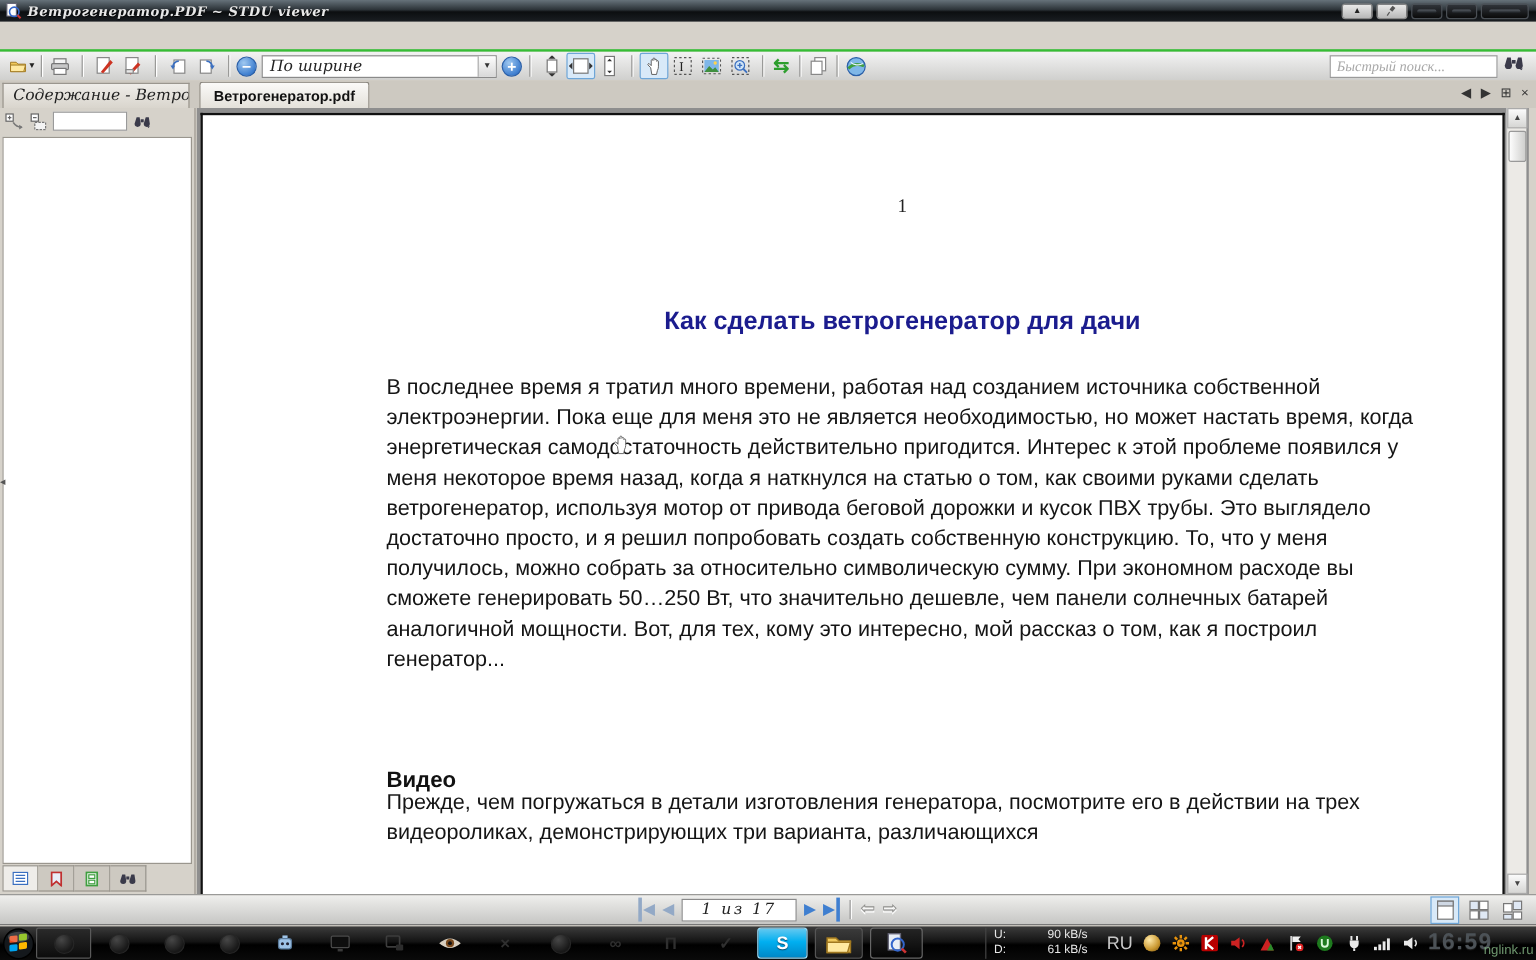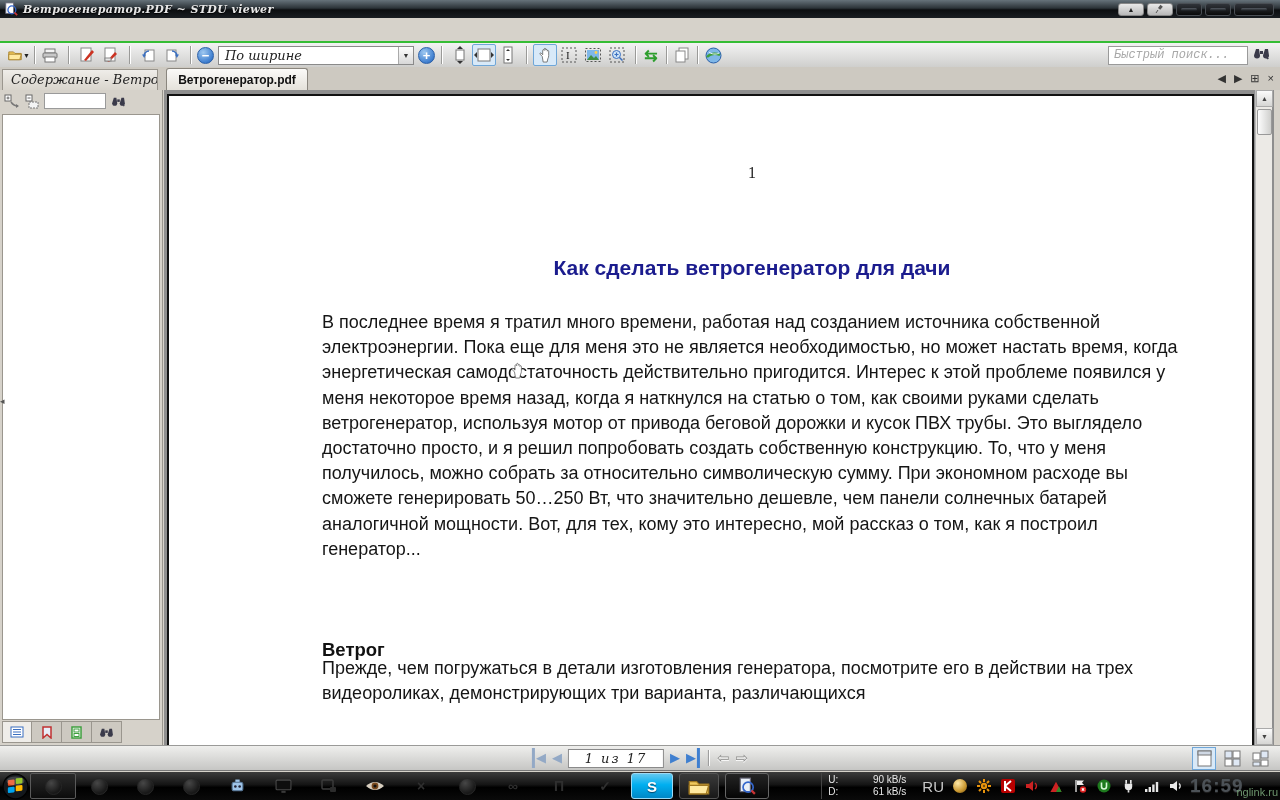--- a/index.html
+++ b/index.html
@@ -43,21 +43,21 @@
     text-align:center; background:radial-gradient(circle at 35% 30%, #9fc8f0, #3f7fd0 70%, #2a5fa8);
     border:1px solid #2a5fa8; font-weight:bold; }
   .zoom-combo { display:flex; align-items:center; width:196px; height:19px; background:#fff;
     border:1px solid #8a8a8a; margin:0 4px; }
   .zoom-combo .val { flex:1; font-family:"DejaVu Serif",serif; font-style:italic; font-size:13px;
     color:#222; padding-left:6px; white-space:nowrap; overflow:hidden; }
   .zoom-combo .drop { width:15px; height:17px; background:linear-gradient(#fdfdfd,#d8d8d8);
     border-left:1px solid #aaa; font-size:7px; display:flex; align-items:center; justify-content:center; color:#333; }
   .tb-right { margin-left:auto; display:flex; align-items:center; gap:5px; padding-right:6px; }
   .quick-search { width:140px; height:19px; border:1px solid #9a9a9a; background:#fff;
-    font-family:Liberation Mono, monospace; font-style:italic; font-size:12px; color:#333; padding:0 5px;margin-left:33px; }
+    font-family:Liberation Serif, serif; font-style:italic; font-size:12px; color:#333; padding:0 5px;margin-left:33px; }
   .quick-search::placeholder { color:#a8a8a8; }
 
   
   .tabstrip { position:absolute; left:0; top:67px; width:1280px; height:23px; background:#cdc9c1; }
   .side-header { position:absolute; left:2px; top:2px; width:156px; height:21px;
     background:linear-gradient(#efede9,#d9d5cd); border:1px solid #9a968e; border-bottom:none;
     font-family:"DejaVu Serif",serif; font-style:italic; font-size:13px; color:#222;
     padding:2px 0 0 8px; white-space:nowrap; overflow:hidden; }
   .doc-tab { position:absolute; left:166px; top:1px; width:142px; height:22px;
     background:linear-gradient(#fbfaf8,#e4e1da); border:1px solid #8a867e; border-bottom:none;
@@ -396,21 +396,21 @@
     </div>
   </div>
   <span class="edge-arrow">◂</span>
 
   <div class="docarea">
     <div class="page">
       <div class="page-content">
         <div class="pagenum">1</div>
         <div class="doc-title">Как сделать ветрогенератор для дачи</div>
         <p class="doc-p p1">В последнее время я тратил много времени, работая над созданием источника собственной электроэнергии. Пока еще для меня это не является необходимостью, но может настать время, когда энергетическая самодостаточность действительно пригодится. Интерес к этой проблеме появился у меня некоторое время назад, когда я наткнулся на статью о том, как своими руками сделать ветрогенератор, используя мотор от привода беговой дорожки и кусок ПВХ трубы. Это выглядело достаточно просто, и я решил попробовать создать собственную конструкцию. То, что у меня получилось, можно собрать за относительно символическую сумму. При экономном расходе вы сможете генерировать 50…250 Вт, что значительно дешевле, чем панели солнечных батарей аналогичной мощности. Вот, для тех, кому это интересно, мой рассказ о том, как я построил генератор...</p>
-        <div class="h-video">Ветрог</div>
+        <div class="h-video">Видео</div>
         <p class="doc-p p2">Прежде, чем погружаться в детали изготовления генератора, посмотрите его в действии на трех видеороликах, демонстрирующих три варианта, различающихся</p>
       </div>
       <span class="hand-cursor">
         <svg width="16" height="17" viewBox="0 0 16 17">
           <path d="M5.5 16 L4.5 10 2.2 7.6c-.6-.7.4-1.8 1.1-1.1L5 8.2V3.6c0-1.1 1.5-1.1 1.6 0V2.2c0-1.1 1.6-1.1 1.7 0v1.1c.1-1.1 1.6-1 1.6.1v1c.2-1 1.5-.9 1.5.2v4.6c0 1.1-.3 2.2-.9 3.3l-.8 3.5z" fill="#fff" stroke="#666" stroke-width=".8"></path>
         </svg>
       </span>
     </div>
     <div class="vscroll">
       <div class="vs-btn">▲</div>

